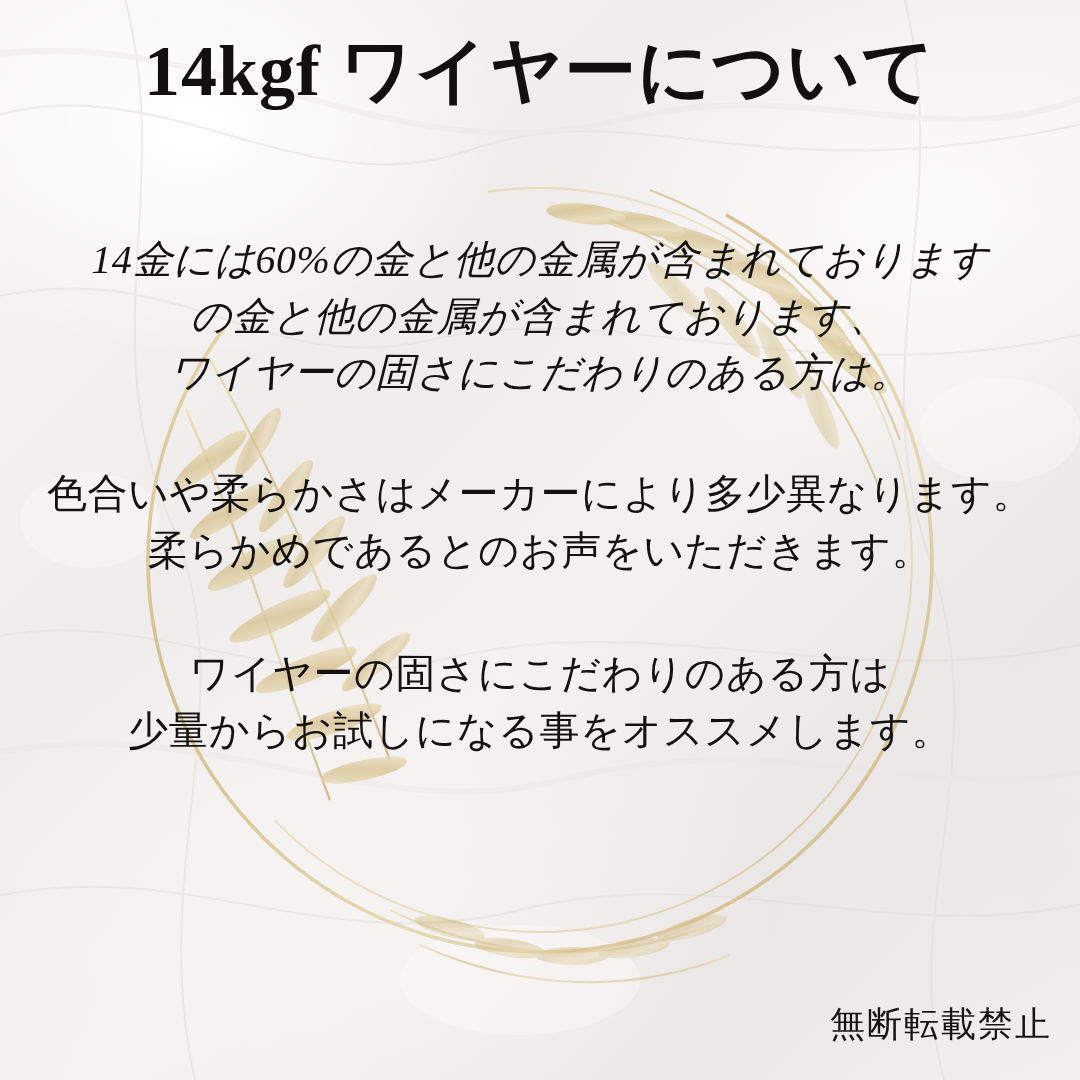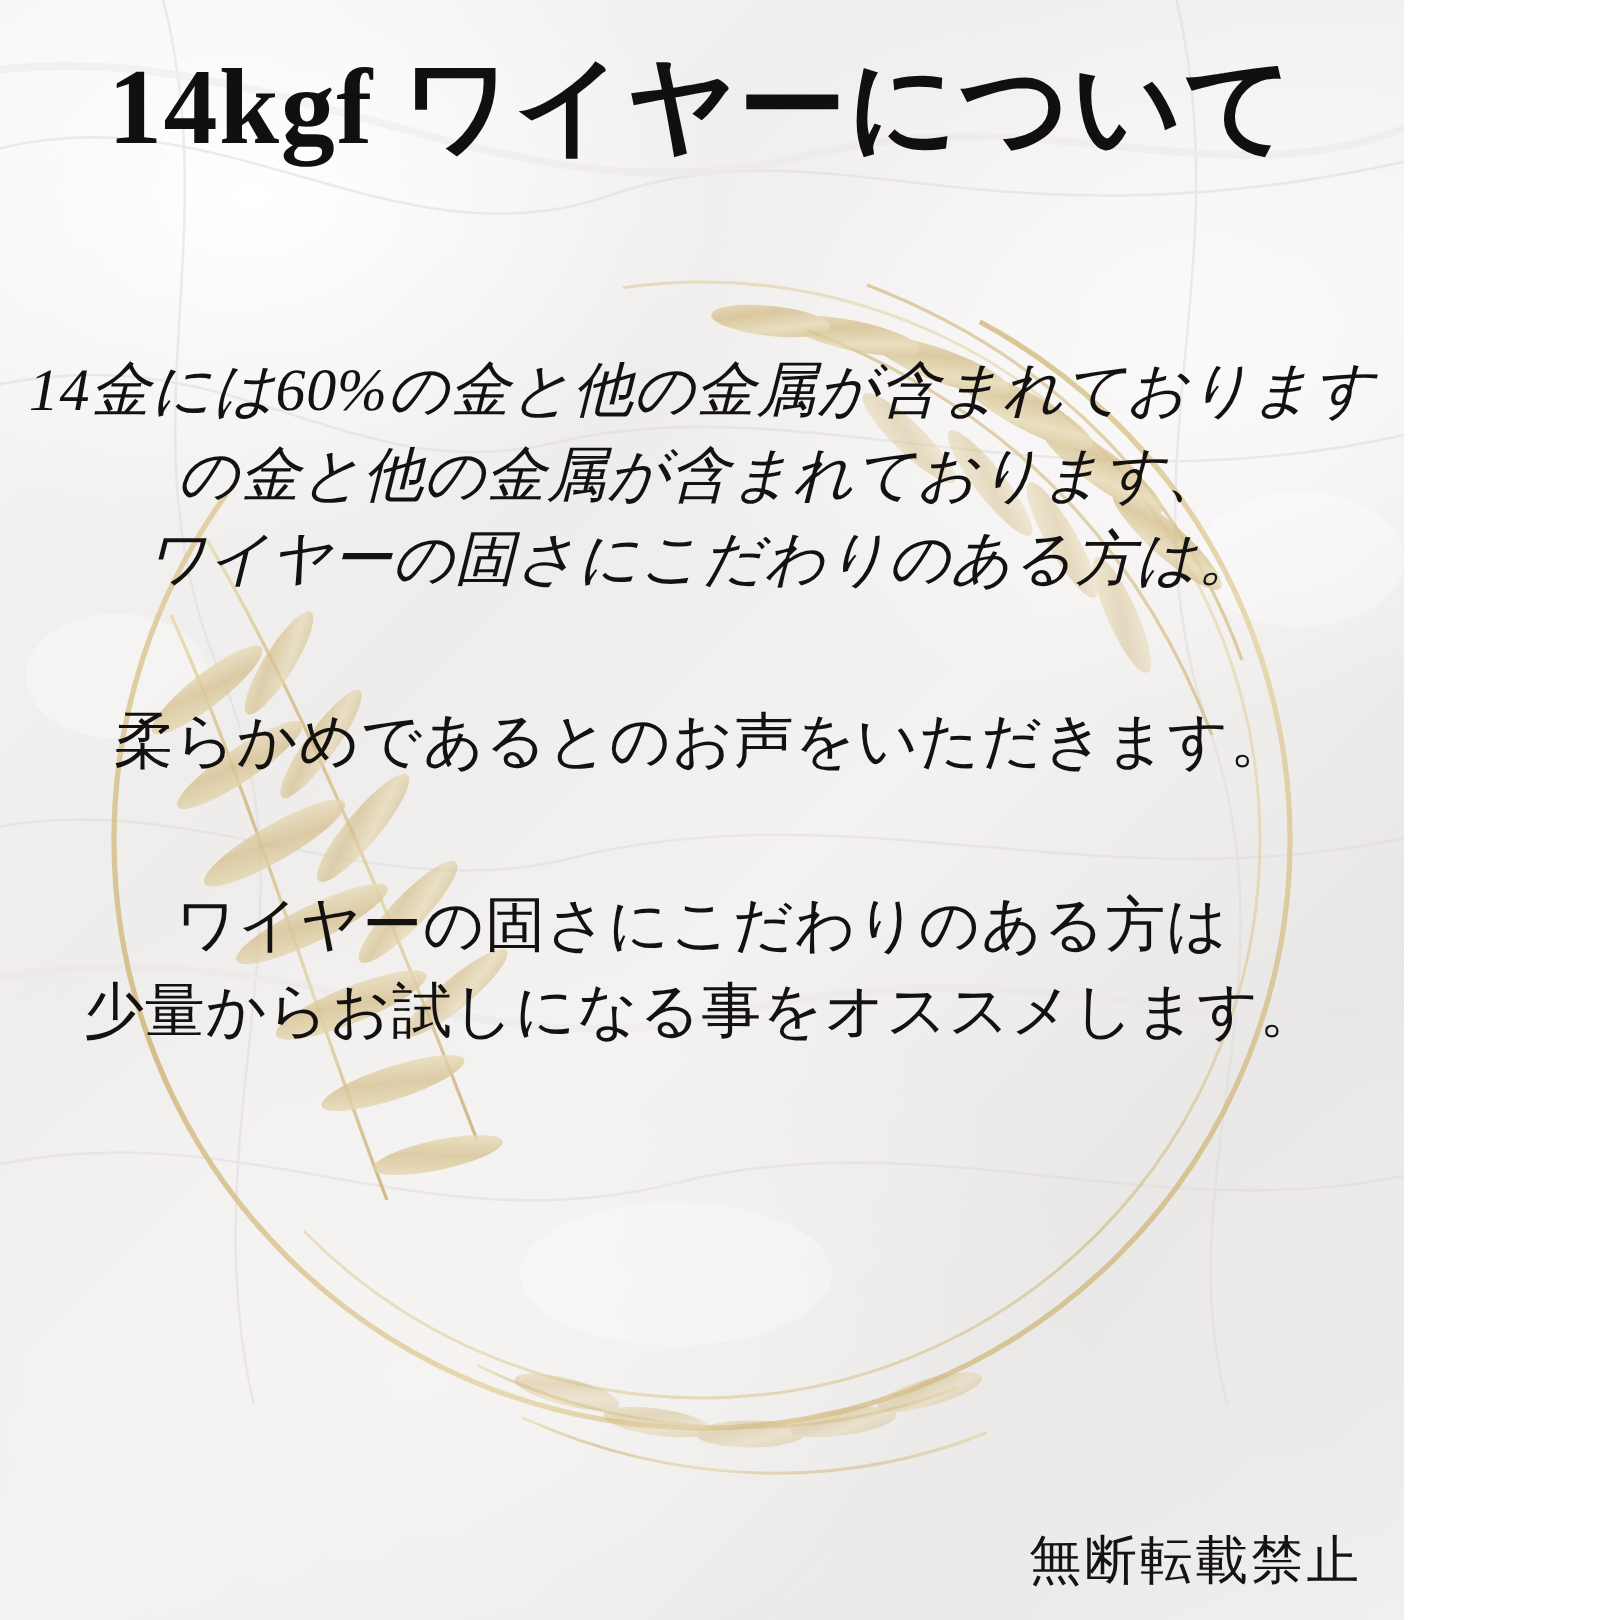--- a/index.html
+++ b/index.html
@@ -8,21 +8,21 @@
   }
   body {
     width: 1080px;
     height: 1080px;
     overflow: hidden;
     font-family: "Liberation Serif", serif;
   }
 
   #page {
     position: relative;
-    width: 936px;
+    width: 1080px;
     height: 1080px;
     background-color: #a3a3a3;
     overflow: hidden;
   }
 
   
   .marble {
     position: absolute;
     inset: 0;
     background:
@@ -79,21 +79,21 @@
 
   .para .line { display: block; }
 
   #para-1 { margin-top: 74px; font-style: italic; }
   #para-2 { margin-top: 64px; }
   #para-3 { margin-top: 66px; }
 
   .watermark {
     position: absolute;
     right: 28px;
-    bottom: 16px;
+    bottom: 32px;
     font-size: 35px;
     letter-spacing: 2px;
     color: #161413;
     white-space: nowrap;
   }
 </style>
 </head>
 <body>
 
 <div id="page">
@@ -195,20 +195,21 @@
 
     <h1 class="title">14kgf ワイヤーについて</h1>
 
     <div class="para" id="para-1">
       <span class="line">14金には60%の金と他の金属が含まれております</span>
       <span class="line">の金と他の金属が含まれております、</span>
       <span class="line">ワイヤーの固さにこだわりのある方は。</span>
     </div>
 
     <div class="para" id="para-2">
+      <span class="line">色合いや柔らかさはメーカーにより多少異なります。</span>
       <span class="line">柔らかめであるとのお声をいただきます。</span>
     </div>
 
     <div class="para" id="para-3">
       <span class="line">ワイヤーの固さにこだわりのある方は</span>
       <span class="line">少量からお試しになる事をオススメします。</span>
     </div>
 
   </div>
 

